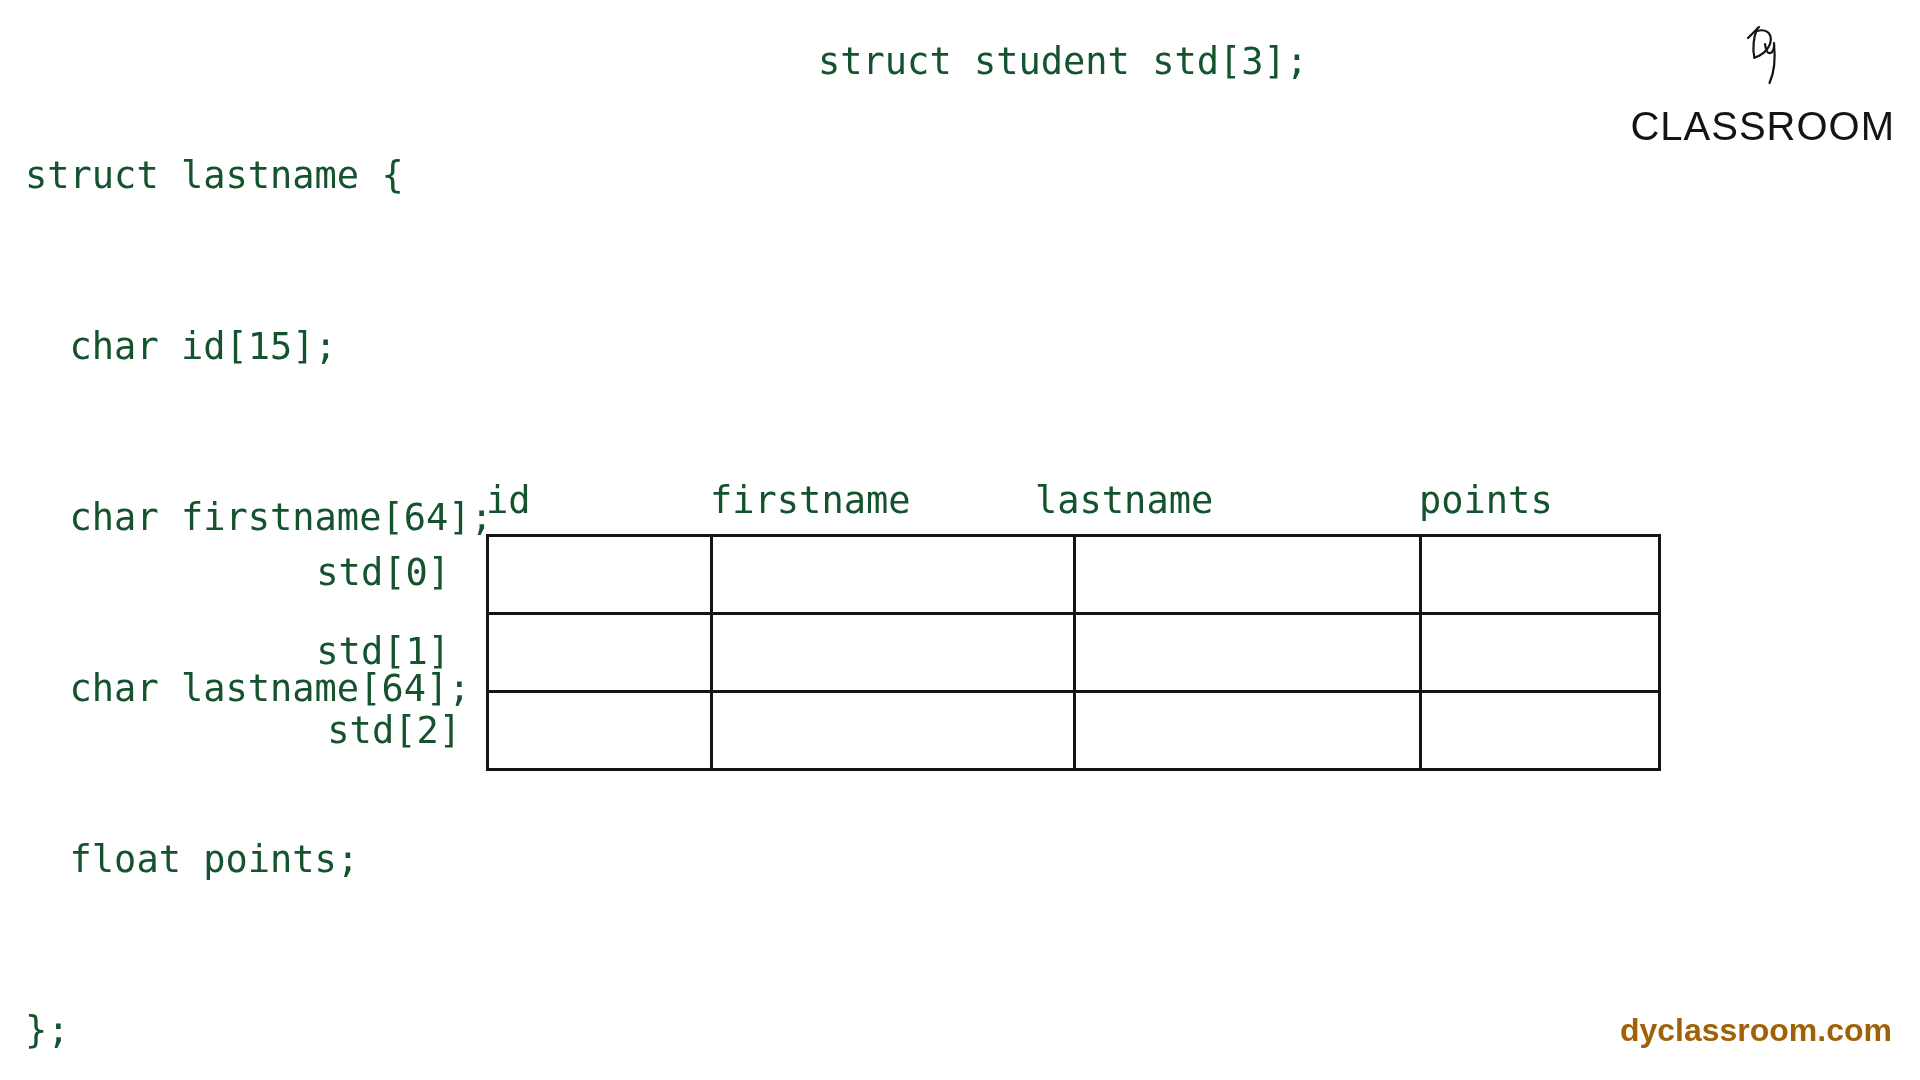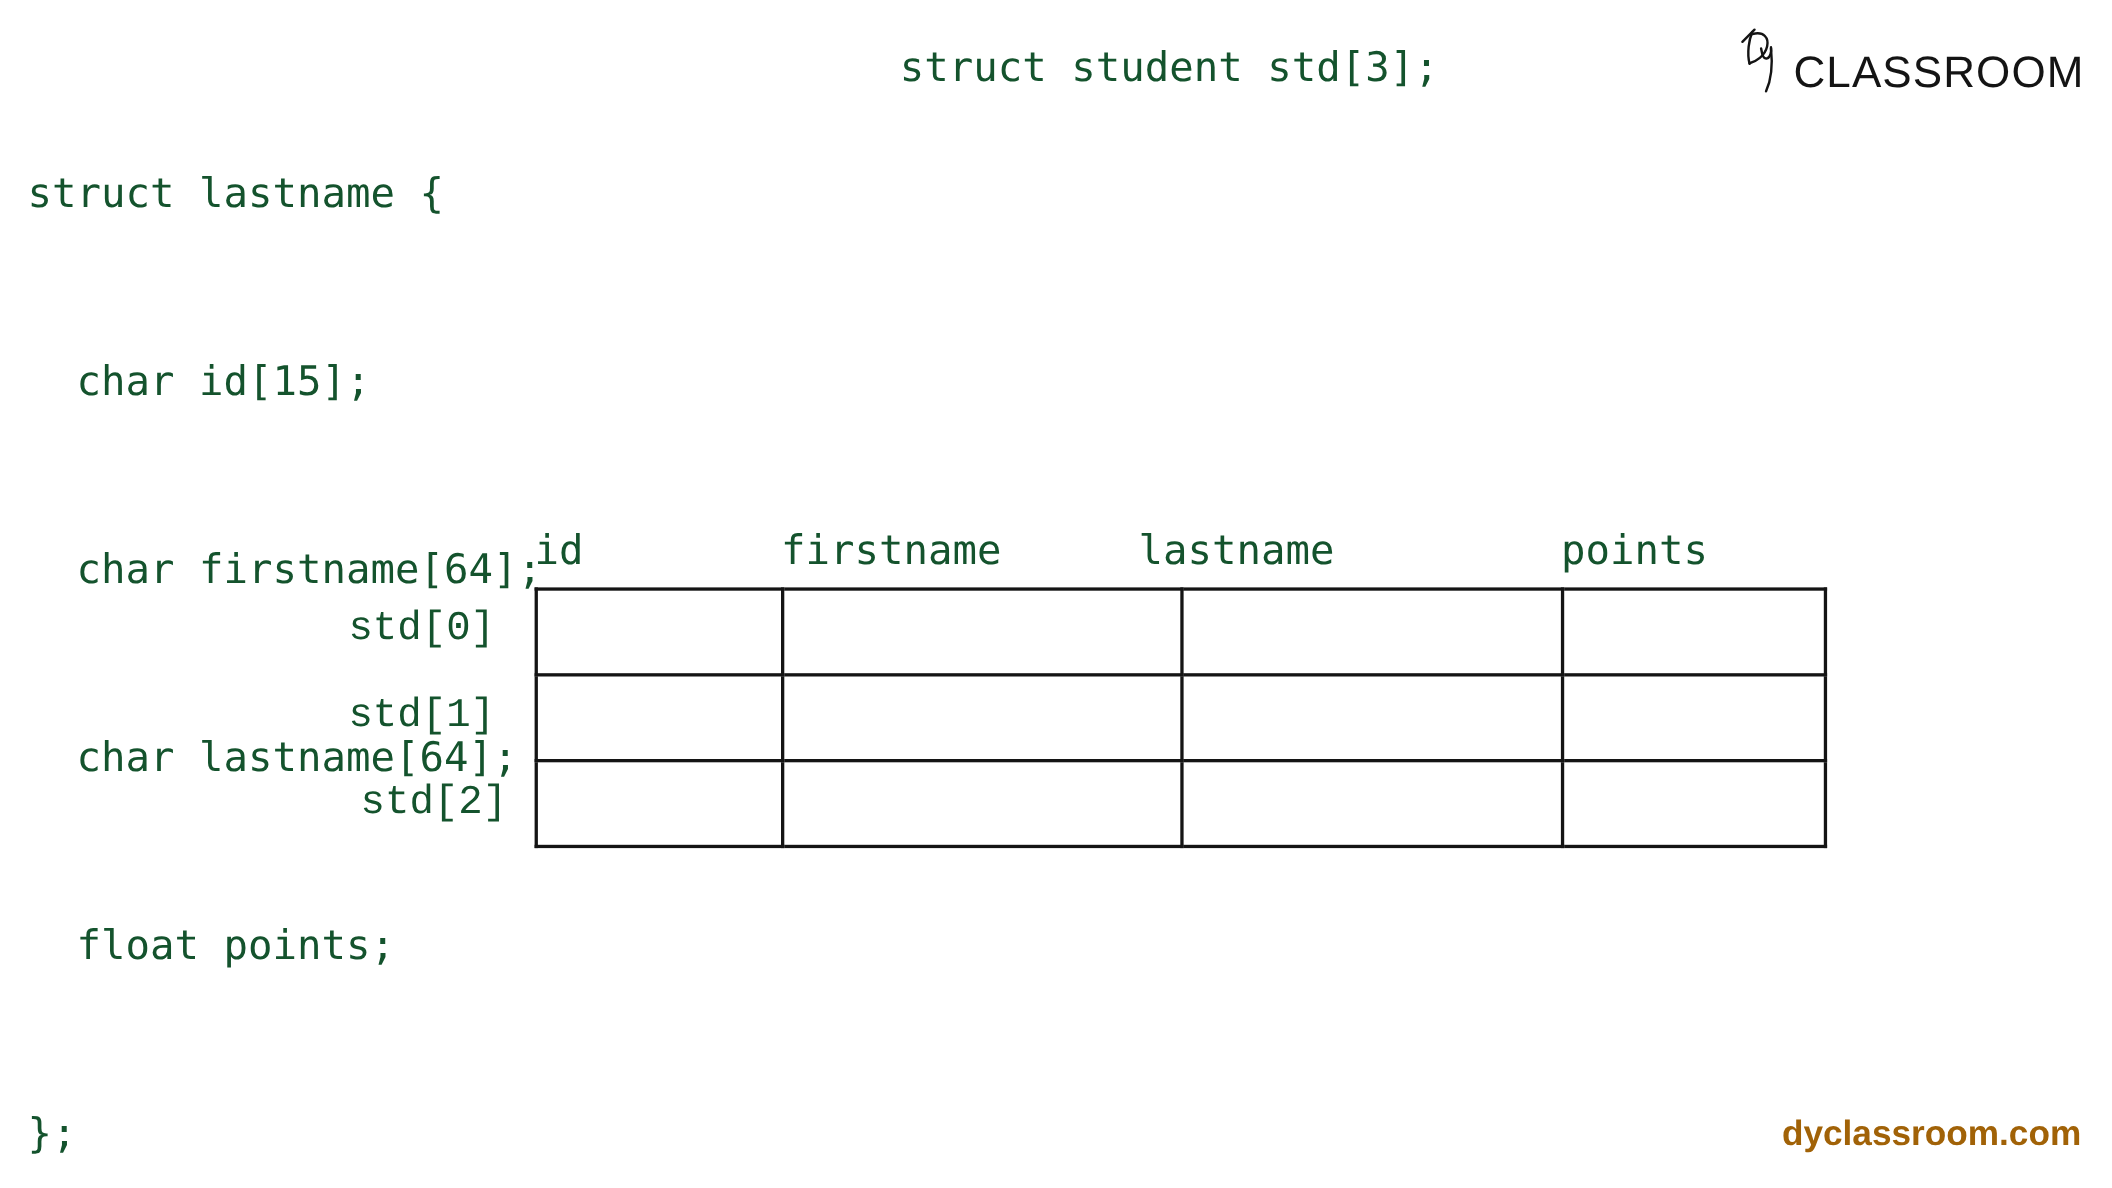--- a/index.html
+++ b/index.html
@@ -37,22 +37,23 @@
     top: 33px;
     white-space: pre;
   }
 
   
   .logo {
     position: absolute;
     top: 24px;
     right: 25px;
     display: flex;
-    align-items: flex-end;
+    align-items: center;
     gap: 12px;
+    flex-direction: column;
   }
   .logo-mark { display: block; }
   .logo-text {
     font-family: "Liberation Sans", sans-serif;
     font-size: 40px;
     line-height: 40px;
     font-weight: 400;
     letter-spacing: 1px;
     color: #141414;
     margin-top: 8px;
@@ -67,21 +68,20 @@
   .col-header.h-id        { left: 486px;  width: 224px; }
   .col-header.h-firstname { left: 710px;  width: 363px; }
   .col-header.h-lastname  { left: 1035px; width: 346px; }
   .col-header.h-points    { left: 1419px; width: 239px; }
 
   .row-label {
     position: absolute;
     left: 0;
     width: 450px;
     text-align: right;
-    font-family: Liberation Mono, monospace;
   }
   .row-label.r0 { top: 544px; }
   .row-label.r1 { top: 623px; }
   .row-label.r2 { top: 702px; margin-left: 11px; }
 
   table.struct-array {
     position: absolute;
     left: 486px;
     top: 534px;
     width: 1172px;

